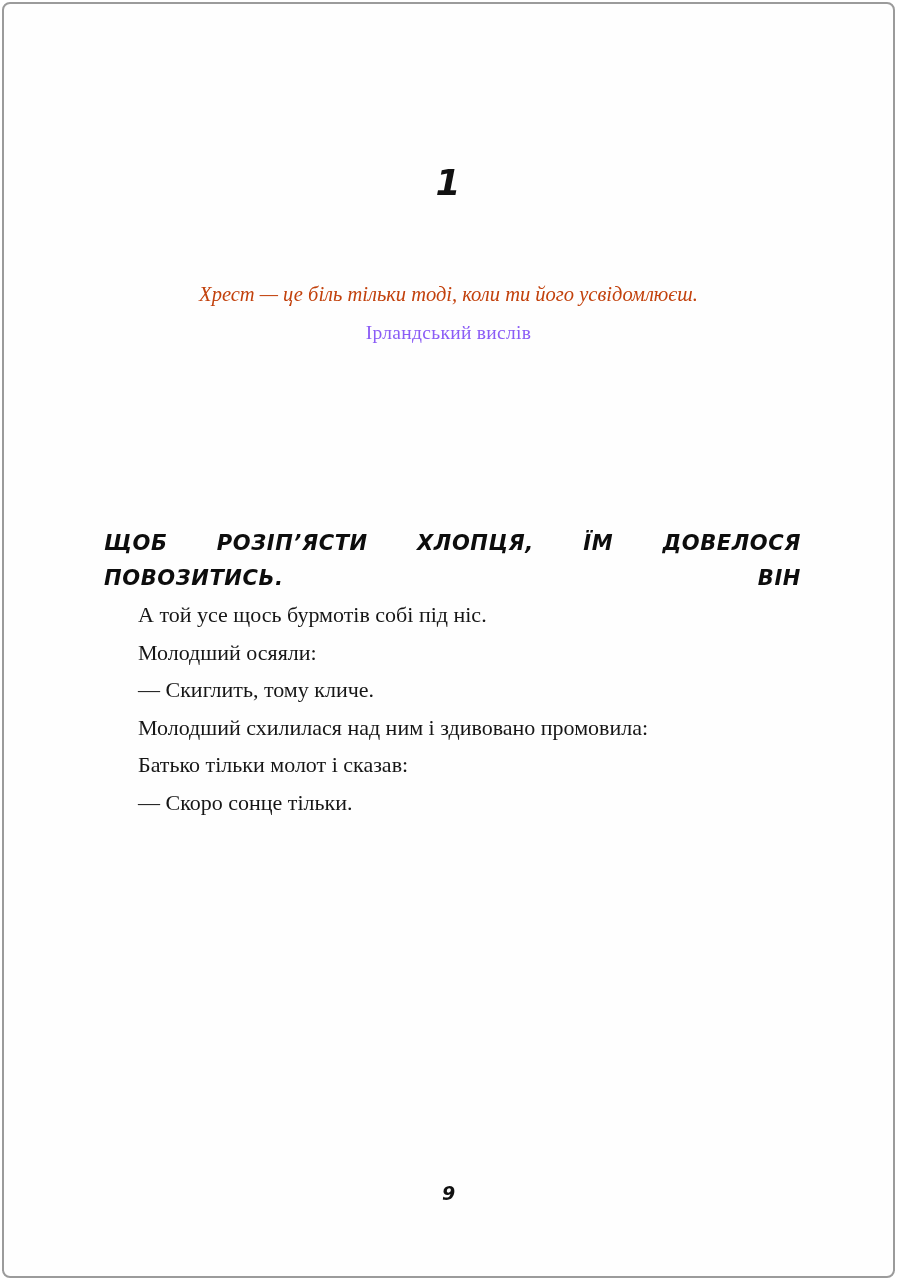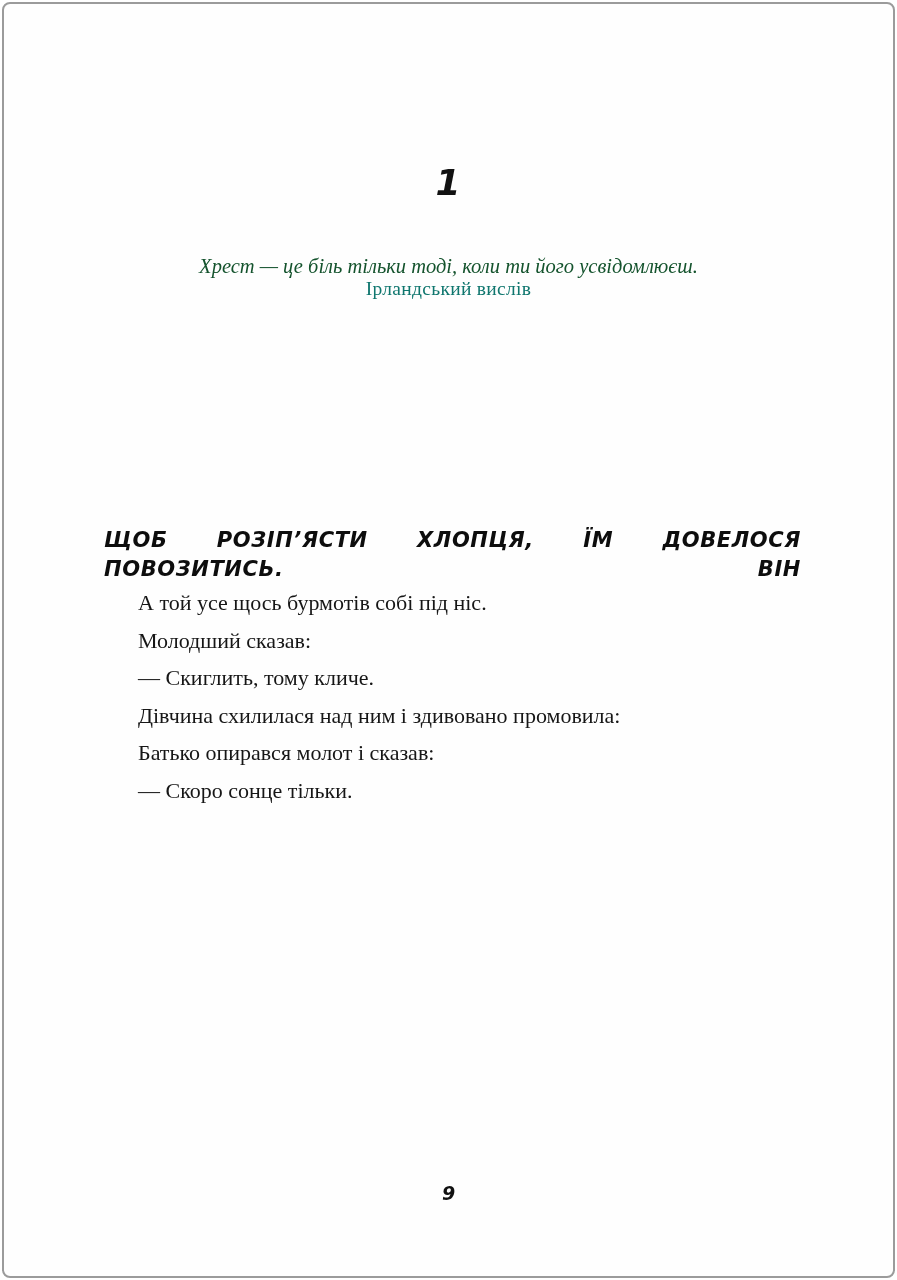--- a/index.html
+++ b/index.html
@@ -31,30 +31,31 @@
     margin-top: 158px;
     text-align: center;
     font-family: "DejaVu Sans", sans-serif;
     font-weight: bold;
     font-style: italic;
     font-size: 36px;
     letter-spacing: 1px;
     color: #111;
   }
   .epigraph {
-    margin-top: 52px;
+    margin-top: 80px;
     text-align: center;
     font-style: italic;
     font-size: 20.5px;
-    color: #14532d;
+    color: #c2410c;
   }
   .epigraph-attribution {
+    margin-top: 16px;
     text-align: center;
     font-size: 19.5px;
-    color: #0f766e;
+    color: #8b5cf6;
     letter-spacing: 0.3px;
   }
   .body-block {
     position: absolute;
     top: 522px;
     left: 100px;
     width: 697px;
     font-size: 22px;
     line-height: 37.5px;
     text-align: justify;
@@ -62,21 +63,21 @@
   }
   .lead-line {
     display: block;
     font-family: "DejaVu Sans", sans-serif;
     font-weight: bold;
     font-style: italic;
     font-size: 21px;
     letter-spacing: 0.6px;
     text-align: justify;
     text-align-last: justify;
-    line-height: 29px;
+    line-height: 35px;
     color: #0d0d0d;
   }
   .lead-continuation {
     display: block;
     text-align: justify;
   }
   .body-block p {
     margin: 0;
     text-indent: 34px;
     text-align: justify;
@@ -104,23 +105,23 @@
     <div class="chapter-number">1</div>
 
     <div class="epigraph">Хрест — це біль тільки тоді, коли ти його усвідомлюєш.</div>
 
     <div class="epigraph-attribution">Ірландський вислів</div>
 
     <div class="body-block">
       <span class="lead-line">ЩОБ РОЗІП’ЯСТИ ХЛОПЦЯ, ЇМ ДОВЕЛОСЯ ПОВОЗИТИСЬ. ВІН</span>
 
       <p>А той усе щось бурмотів собі під ніс.</p>
-      <p>Молодший сказав:</p>
+      <p>Молодший осяяли:</p>
       <p>— Скиглить, тому кличе.</p>
-      <p>Дівчина схилилася над ним і здивовано промовила:</p>
-      <p>Батько опирався молот і сказав:</p>
+      <p>Молодший схилилася над ним і здивовано промовила:</p>
+      <p>Батько тільки молот і сказав:</p>
       <p>— Скоро сонце тільки.</p>
     </div>
 
     <div class="page-number">9</div>
 
   </div>
 </div>
 
 </body></html>

